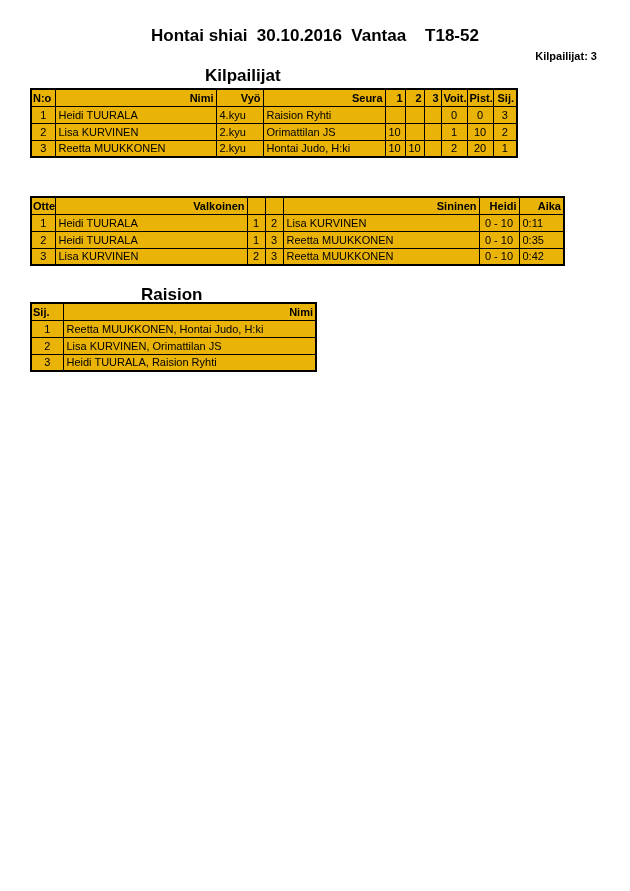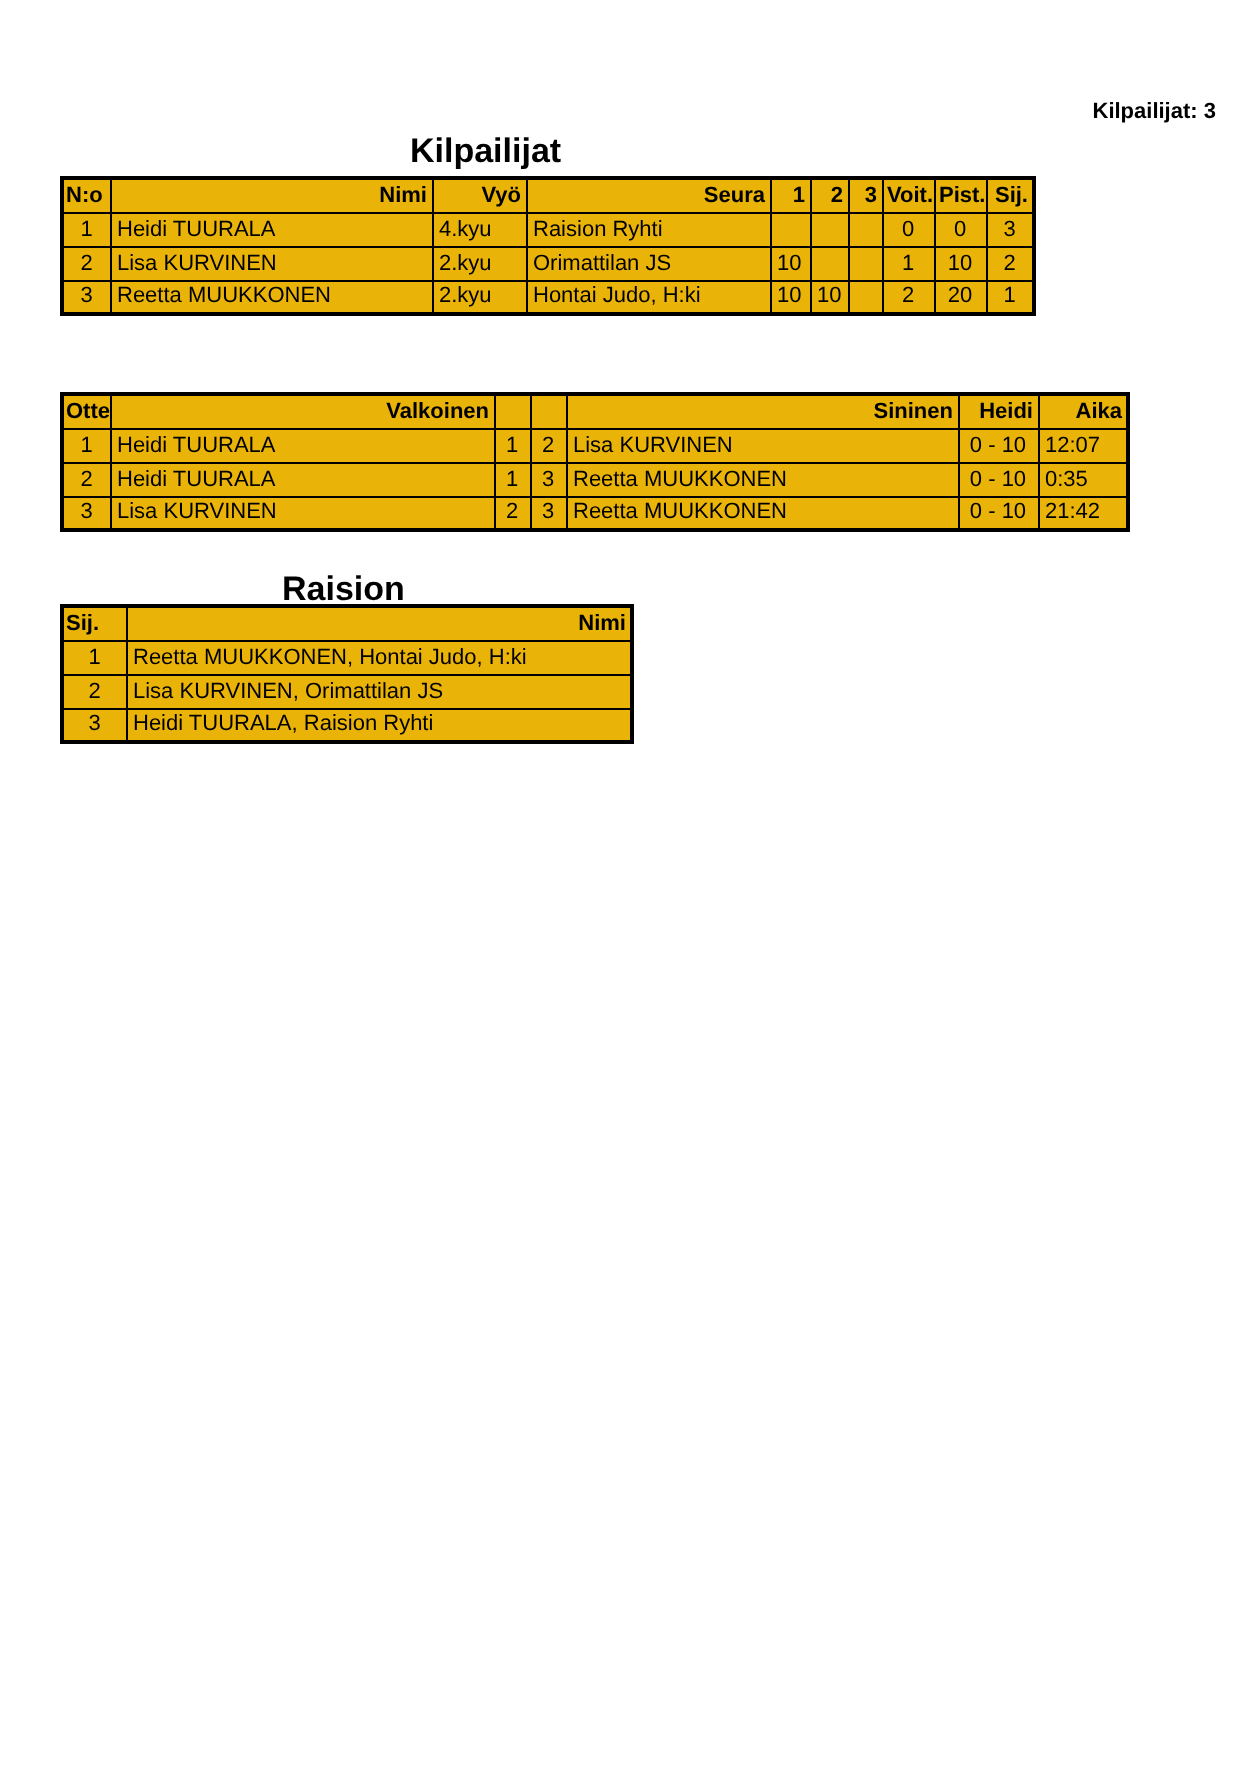--- a/index.html
+++ b/index.html
@@ -9,21 +9,21 @@
     font-family: "Liberation Sans", sans-serif;
     color: #000;
   }
   .page { position: relative; width: 630px; height: 891px; background: #fff; overflow: hidden; }
 
   .title {
     position: absolute; top: 26px; left: 0; width: 100%;
     text-align: center; font-size: 17px; font-weight: bold; white-space: pre;
   }
   .count {
-    position: absolute; top: 50px; right: 22px;
+    position: absolute; top: 50px; right: 33px;
     font-size: 11px; font-weight: bold; text-align: center;
   }
   .heading { position: absolute; font-size: 17px; font-weight: bold; white-space: nowrap; }
   .h-k { top: 66px;  left: 205px; }
   .h-o { top: 194px; left: 268px; }
   .h-t { top: 285px; left: 141px; }
 
   table {
     position: absolute; border-collapse: collapse; table-layout: fixed;
     background: #eab308; border: 2px solid #000;
@@ -42,20 +42,21 @@
   th { font-weight: bold; text-align: right; }
   td { text-align: left; padding-left: 3px; }
   .al  { text-align: left; padding-left: 1px; }
   .ctr { text-align: center; padding-left: 2px; }
 </style>
 </head>
 <body>
 
 <div class="page">
 
+  <div class="title">Hontai shiai  30.10.2016  Vantaa    T18-52</div>
   <div class="count">Kilpailijat: 3</div>
 
   <div class="heading h-k">Kilpailijat</div>
   <table class="t1">
     <colgroup>
       <col style="width:24px">
         <col style="width:161px">
         <col style="width:47px">
         <col style="width:122px">
       <col style="width:20px">
@@ -142,39 +143,39 @@
       </tr>
     </thead>
     <tbody>
       <tr>
         <td class="ctr">1</td>
         <td>Heidi TUURALA</td>
         <td class="ctr">1</td>
         <td class="ctr">2</td>
         <td>Lisa KURVINEN</td>
         <td class="ctr">0 - 10</td>
-        <td>12:07</td>
+        <td>0:11</td>
       </tr>
       <tr>
         <td class="ctr">2</td>
         <td>Heidi TUURALA</td>
         <td class="ctr">1</td>
         <td class="ctr">3</td>
         <td>Reetta MUUKKONEN</td>
         <td class="ctr">0 - 10</td>
         <td>0:35</td>
       </tr>
       <tr>
         <td class="ctr">3</td>
         <td>Lisa KURVINEN</td>
         <td class="ctr">2</td>
         <td class="ctr">3</td>
         <td>Reetta MUUKKONEN</td>
         <td class="ctr">0 - 10</td>
-        <td>21:42</td>
+        <td>0:42</td>
       </tr>
     </tbody>
   </table>
 
   <div class="heading h-t">Raision</div>
   <table class="t3">
     <colgroup>
       <col style="width:32px">
         <col style="width:253px">
     </colgroup>

